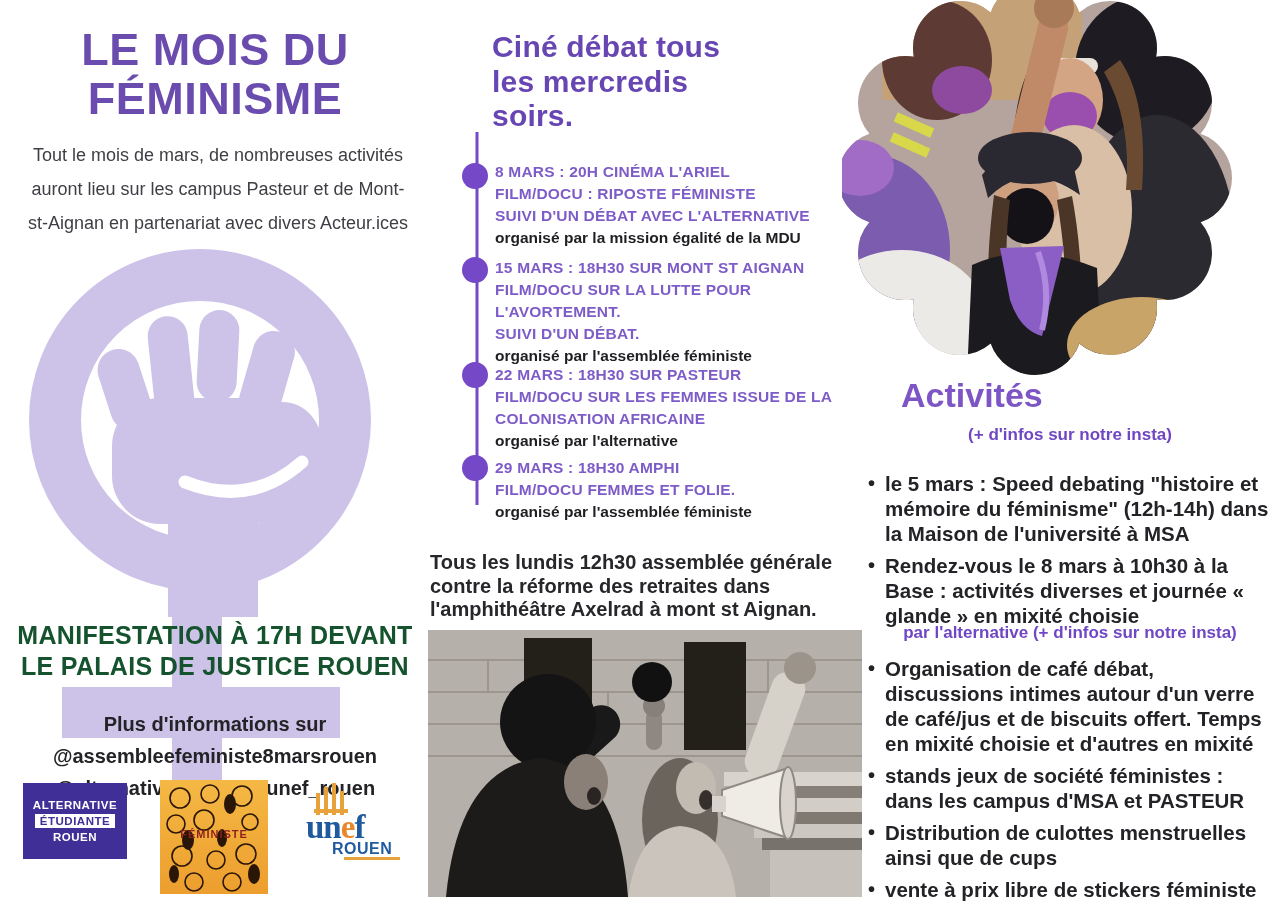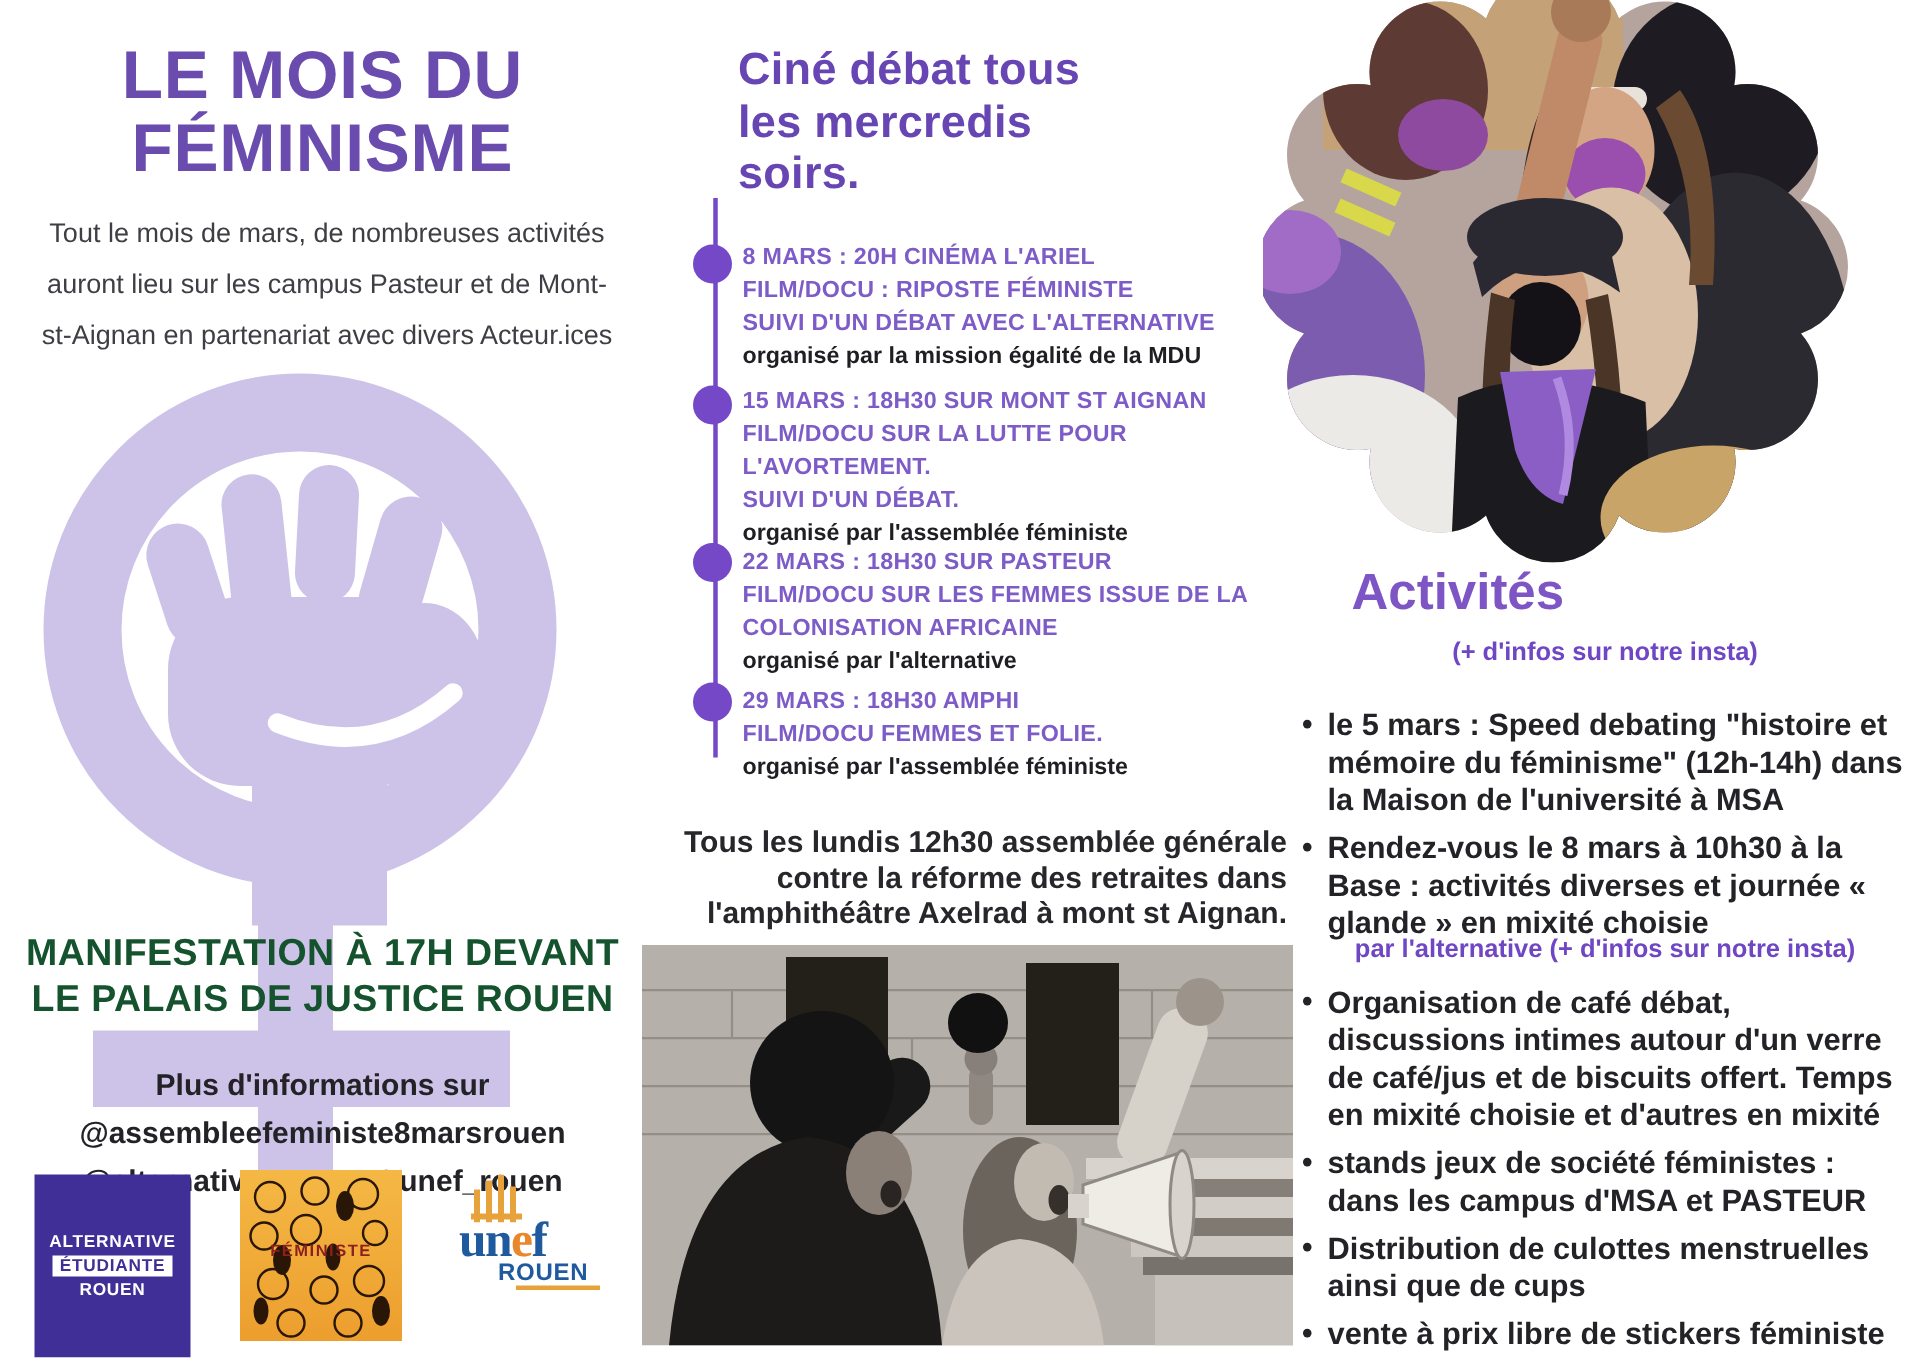--- a/index.html
+++ b/index.html
@@ -13,21 +13,21 @@
   .intro{left:22px;top:138px;width:392px;text-align:center;font-size:18px;font-weight:500;
          color:#3e3e44;line-height:1.9;z-index:2;}
   .venus-svg{left:0;top:0;width:430px;height:905px;z-index:0;}
   .manifestation{left:5px;top:620px;width:420px;text-align:center;font-size:25px;font-weight:800;
          color:#14532d;line-height:1.24;z-index:2;letter-spacing:.3px;}
   .manifestation span{display:block;}
   .infos{left:35px;top:708px;width:360px;text-align:center;font-size:20px;font-weight:700;
          color:#232327;line-height:1.6;z-index:2;}
   .infos span{display:block;}
   
-  .logo-alt{left:23px;top:783px;width:104px;height:122px;background:#3f2f96;z-index:2;
+  .logo-alt{left:23px;top:783px;width:104px;height:76px;background:#3f2f96;z-index:2;
             display:flex;flex-direction:column;align-items:center;justify-content:center;gap:3px;}
   .logo-alt .l1,.logo-alt .l3{color:#ffffff;font-size:11.5px;font-weight:700;letter-spacing:.5px;}
   .logo-alt .l2{background:#ffffff;color:#3f2f96;font-size:11.5px;font-weight:800;
                 padding:1px 5px;letter-spacing:.5px;}
   .logo-fem{left:160px;top:780px;width:108px;height:114px;z-index:2;
             background:linear-gradient(180deg,#f5b844,#ec9e2e);position:absolute;overflow:hidden;}
   .logo-fem .label{position:absolute;left:0;right:0;top:48px;text-align:center;color:#8c1f1f;
             font-size:11px;font-weight:800;letter-spacing:1px;}
   .logo-unef{left:298px;top:783px;width:110px;height:86px;z-index:2;}
   .unef-word{position:absolute;left:8px;top:28px;font-size:33px;font-weight:800;color:#1f5a9e;
@@ -39,21 +39,21 @@
   
   .cine-heading{left:492px;top:30px;width:340px;font-size:30px;font-weight:800;color:#6746b4;
                 line-height:1.15;z-index:2;letter-spacing:.2px;}
   .cine-heading span{display:block;}
   .timeline-svg{left:440px;top:100px;width:80px;height:440px;z-index:1;}
   .event{left:495px;width:372px;z-index:2;}
   .ev-line{display:block;font-size:15.5px;font-weight:700;color:#7e5cc8;line-height:22px;
            letter-spacing:.2px;}
   .ev-org{display:block;font-size:15.5px;font-weight:700;color:#1f1f23;line-height:22px;}
   .e1{top:161px;} .e2{top:257px;} .e3{top:364px;} .e4{top:457px;}
-  .weekly{left:430px;top:551px;width:428px;text-align:right;font-size:20px;font-weight:700;
+  .weekly{left:430px;top:551px;width:428px;text-align:left;font-size:20px;font-weight:700;
           color:#27272b;line-height:1.18;z-index:2;}
   .weekly span{display:block;}
   .bw-photo{left:428px;top:630px;width:434px;height:267px;z-index:1;}
   
   .color-photo{left:842px;top:0;width:392px;height:376px;z-index:1;}
   .activites{left:868px;top:376px;font-size:34px;font-weight:700;color:#7d55c4;z-index:2;margin-left:33px;}
   .group-title{left:868px;width:404px;text-align:center;font-size:17px;font-weight:800;
                color:#6f46c4;line-height:1.3;z-index:2;}
   .g1{top:424px;} .g2{top:622px;}
   .group-title span{display:block;}

